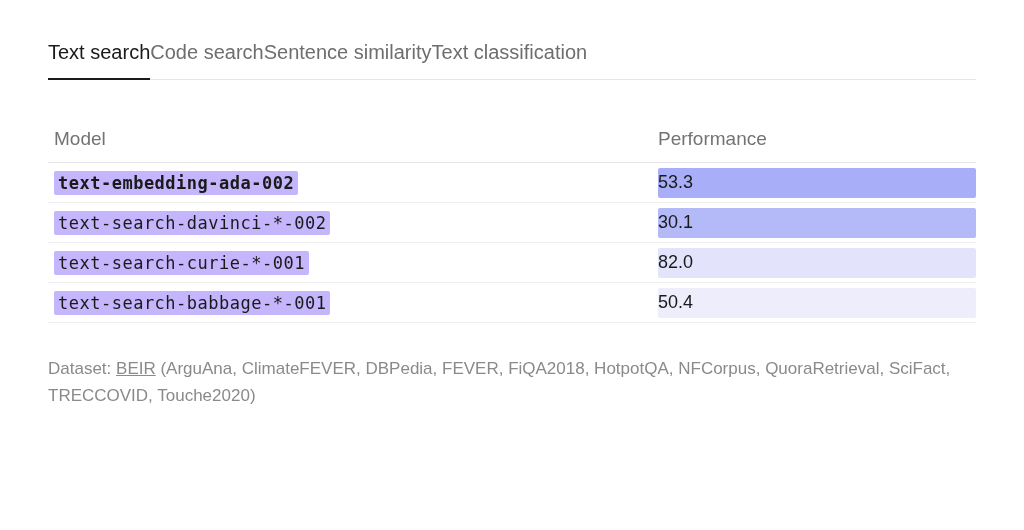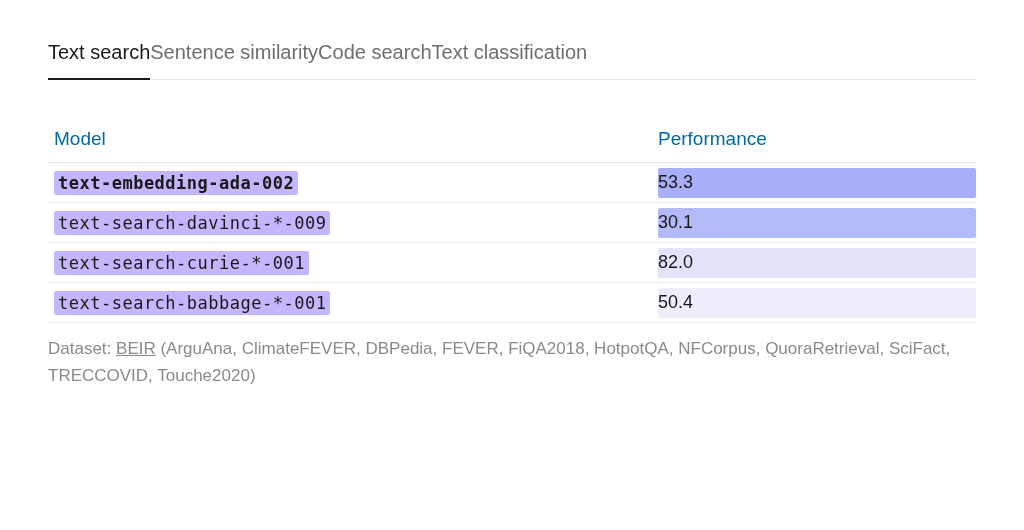--- a/index.html
+++ b/index.html
@@ -32,21 +32,21 @@
     .table {
       width: 100%;
     }
     .thead {
       display: flex;
       border-bottom: 1px solid #e5e5e5;
       padding-bottom: 12px;
     }
     .th {
       font-size: 19px;
-      color: #0369a1;
+      color: #737373;
       font-weight: 400;
     }
     .col-model { width: 610px; padding-left: 6px; }
     .col-perf { flex: 1; }
     .row {
       display: flex;
       align-items: center;
       border-bottom: 1px solid #eeeeee;
       height: 40px;
     }
@@ -76,55 +76,55 @@
       border-radius: 2px;
     }
     .perf-value {
       position: relative;
       z-index: 1;
       font-size: 18px;
       color: #1a1a1a;
       font-variant-numeric: tabular-nums;
     }
     .footnote {
-      margin-top: 12px;
+      margin-top: 32px;
       font-size: 17px;
       line-height: 1.6;
       color: #8a8a8a;
     }
     .footnote .dataset-link {
       text-decoration: underline;
       color: #8a8a8a;
     }
   </style>
 </head>
 <body>
 
 <div class="tabs" id="tab-bar">
     <div class="tab active">Text search</div>
+    <div class="tab">Code search</div>
     <div class="tab">Sentence similarity</div>
-    <div class="tab">Code search</div>
     <div class="tab">Text classification</div>
   </div>
 
 <div class="table">
   <div class="thead">
     <div class="th col-model">Model</div>
     <div class="th col-perf">Performance</div>
   </div>
   <div id="tbody">
       <div class="row">
         <div class="model-cell"><span class="model-name bold">text-embedding-ada-002</span></div>
         <div class="perf-cell">
           <div class="bar" style="width: 100%; background: rgb(168, 174, 248);"></div>
           <span class="perf-value">53.3</span>
         </div>
       </div>
       <div class="row">
-        <div class="model-cell"><span class="model-name">text-search-davinci-*-009</span></div>
+        <div class="model-cell"><span class="model-name">text-search-davinci-*-002</span></div>
         <div class="perf-cell">
           <div class="bar" style="width: 100%; background: rgb(180, 185, 248);"></div>
           <span class="perf-value">30.1</span>
         </div>
       </div>
       <div class="row">
         <div class="model-cell"><span class="model-name">text-search-curie-*-001</span></div>
         <div class="perf-cell">
           <div class="bar" style="width: 100%; background: rgb(227, 228, 251);"></div>
           <span class="perf-value">82.0</span>

